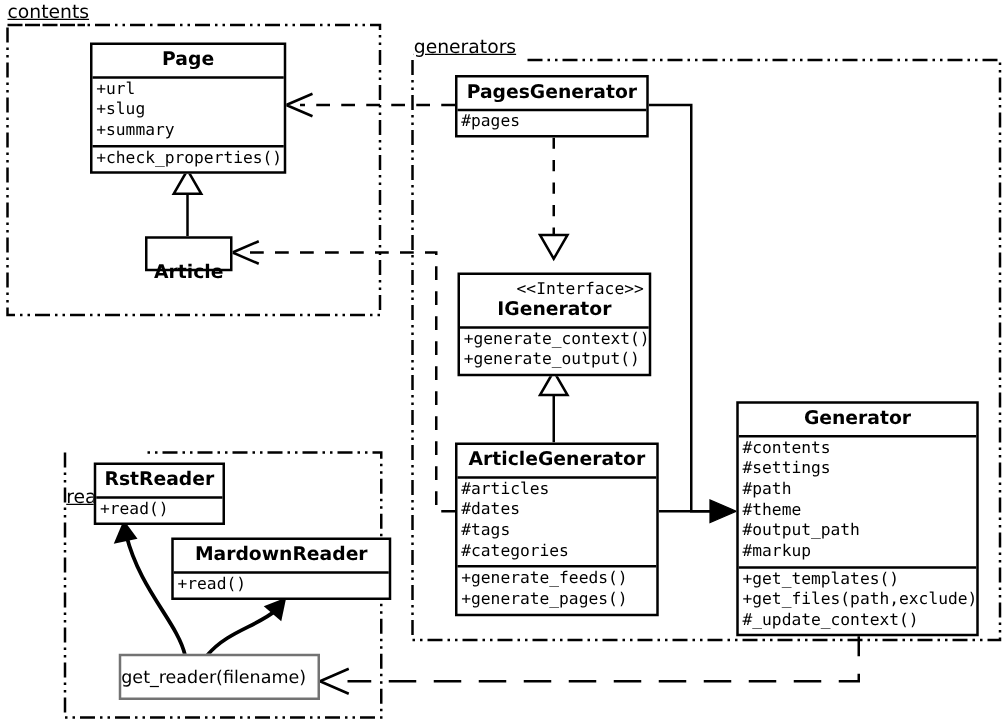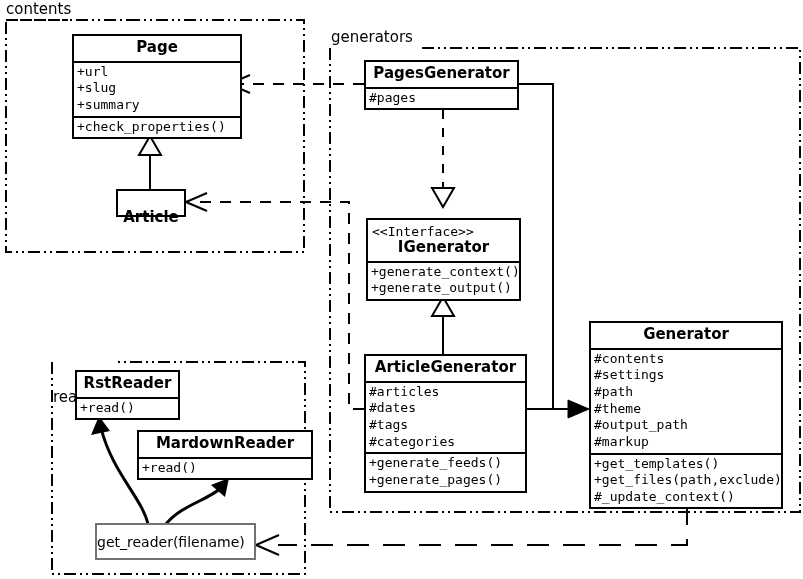--- a/index.html
+++ b/index.html
@@ -23,20 +23,21 @@
     height: 579px;
   }
   
   .pkg-label {
     position: absolute;
     font-family: "DejaVu Sans", sans-serif;
     font-size: 15px;
     color: #000;
     white-space: nowrap;
     line-height: 1;
+    text-decoration: underline;
   }
   
   .uml {
     position: absolute;
     box-sizing: border-box;
     border: 2px solid #000;
     background: #ffffff;
     font-family: "DejaVu Sans Mono", monospace;
     font-size: 13px;
     color: #000;
@@ -47,21 +48,21 @@
     font-size: 15px;
     text-align: center;
     padding: 4px 4px 5px 4px;
     line-height: 1.05;
     white-space: nowrap;
   }
   .uml .stereotype {
     font-family: "DejaVu Sans Mono", monospace;
     font-weight: normal;
     font-size: 13px;
-    text-align: left;
+    text-align: right;
     line-height: 1.15;
   }
   .uml .sep {
     border-top: 2px solid #000;
   }
   .uml .compartment {
     padding: 1px 2px 2px 3px;
     line-height: 1.28;
     white-space: nowrap;
   }
@@ -122,21 +123,21 @@
     <polygon points="99,416 91,435 110,431" fill="#000"></polygon>
 
     <path d="M 166,524 C 182,505 206,501 221,488" fill="none" stroke="#000" stroke-width="3" stroke-linecap="round"></path>
     <polygon points="229,478 211,485 225,497" fill="#000"></polygon>
   </svg>
 
   <div class="pkg-label" style="left:6px; top:2px;">contents</div>
   <div class="pkg-label" style="left:331px; top:30px;">generators</div>
   <div class="pkg-label" style="left:53px; top:344px;margin-top:46px;">readers</div>
 
-  <div class="uml" style="left:72px; top:34px; width:170px;">
+  <div class="uml" style="left:72px; top:34px; width:157px;">
     <div class="name">Page</div>
     <div class="compartment sep">
       <div>+url</div>
       <div>+slug</div>
       <div>+summary</div>
     </div>
     <div class="compartment sep">
       <div>+check_properties()</div>
     </div>
   </div>

